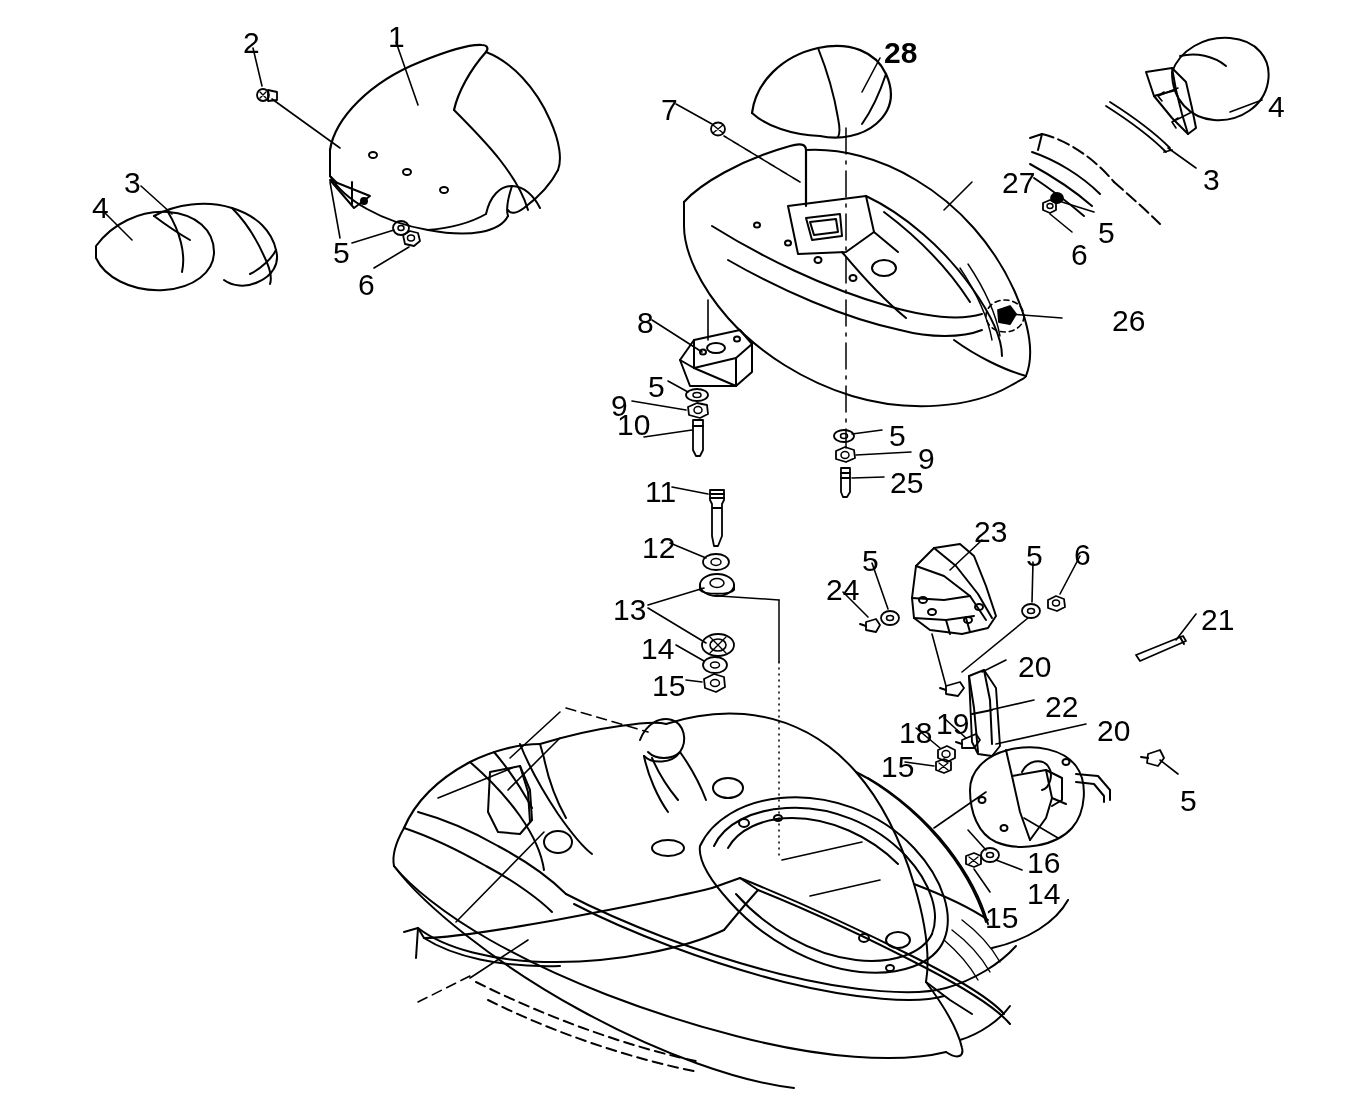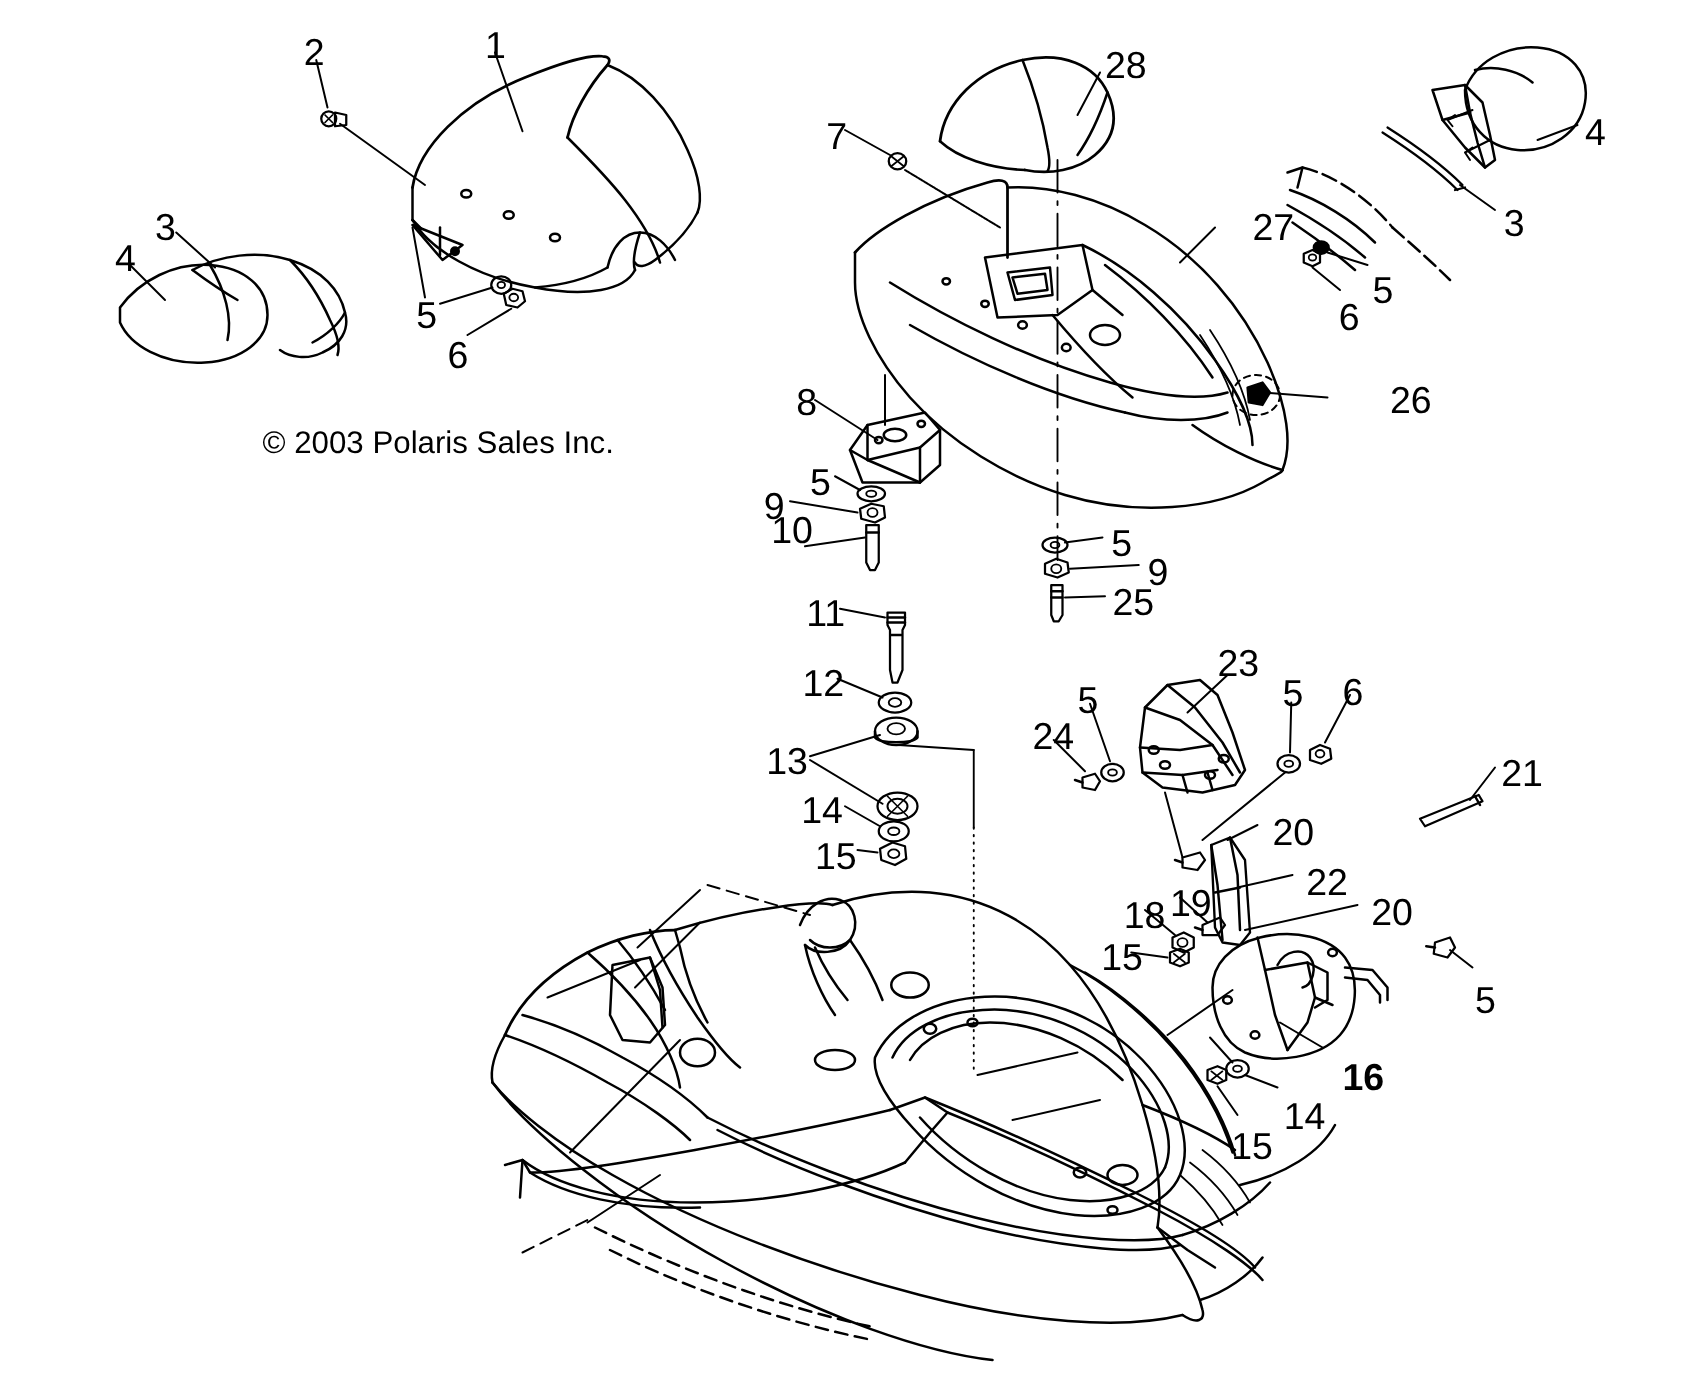--- a/index.html
+++ b/index.html
@@ -491,26 +491,25 @@
       <path d="M438 798 L 512 768" stroke-width="1.6"></path>
       <path d="M782 860 L 862 842" stroke-width="1.6"></path>
       <path d="M810 896 L 880 880" stroke-width="1.6"></path>
       <path d="M934 828 L 986 792" stroke-width="1.6"></path>
       <path d="M456 922 L 544 832" stroke-width="1.6"></path>
       <path d="M470 978 L 528 940" stroke-width="1.6"></path>
 
     </g>
   </svg>
 
-  <div class="copy" id="copyright">© 2003 Polaris Sales Inc.</div>
 
   <div id="callout-layer">
       <div class="cal" style="left: 243px; top: 28px;">2</div>
       <div class="cal" style="left: 388px; top: 22px;">1</div>
-      <div class="cal" style="left: 884px; top: 38px;">28</div>
+      <div class="cal" style="left: 884px; top: 38px; font-weight: bold;">28</div>
       <div class="cal" style="left: 1268px; top: 92px;">4</div>
       <div class="cal" style="left: 661px; top: 95px;">7</div>
       <div class="cal" style="left: 1203px; top: 165px;">3</div>
       <div class="cal" style="left: 124px; top: 168px;">3</div>
       <div class="cal" style="left: 961px; top: 168px; margin-left: 41px;">27</div>
       <div class="cal" style="left: 92px; top: 193px;">4</div>
       <div class="cal" style="left: 1098px; top: 218px;">5</div>
       <div class="cal" style="left: 1071px; top: 240px;">6</div>
       <div class="cal" style="left: 333px; top: 238px;">5</div>
       <div class="cal" style="left: 358px; top: 270px;">6</div>
@@ -533,18 +532,18 @@
       <div class="cal" style="left: 1201px; top: 605px;">21</div>
       <div class="cal" style="left: 641px; top: 634px;">14</div>
       <div class="cal" style="left: 1018px; top: 652px;">20</div>
       <div class="cal" style="left: 652px; top: 671px;">15</div>
       <div class="cal" style="left: 1045px; top: 692px;">22</div>
       <div class="cal" style="left: 936px; top: 709px;">19</div>
       <div class="cal" style="left: 1097px; top: 716px;">20</div>
       <div class="cal" style="left: 899px; top: 718px;">18</div>
       <div class="cal" style="left: 881px; top: 752px;">15</div>
       <div class="cal" style="left: 1180px; top: 786px;">5</div>
-      <div class="cal" style="left: 1074px; top: 848px; font-weight: bold;">16</div>
+      <div class="cal" style="left: 1027px; top: 848px;">16</div>
       <div class="cal" style="left: 1027px; top: 879px;">14</div>
       <div class="cal" style="left: 985px; top: 903px;">15</div>
     </div>
 
 </div>
 
 </body></html>

